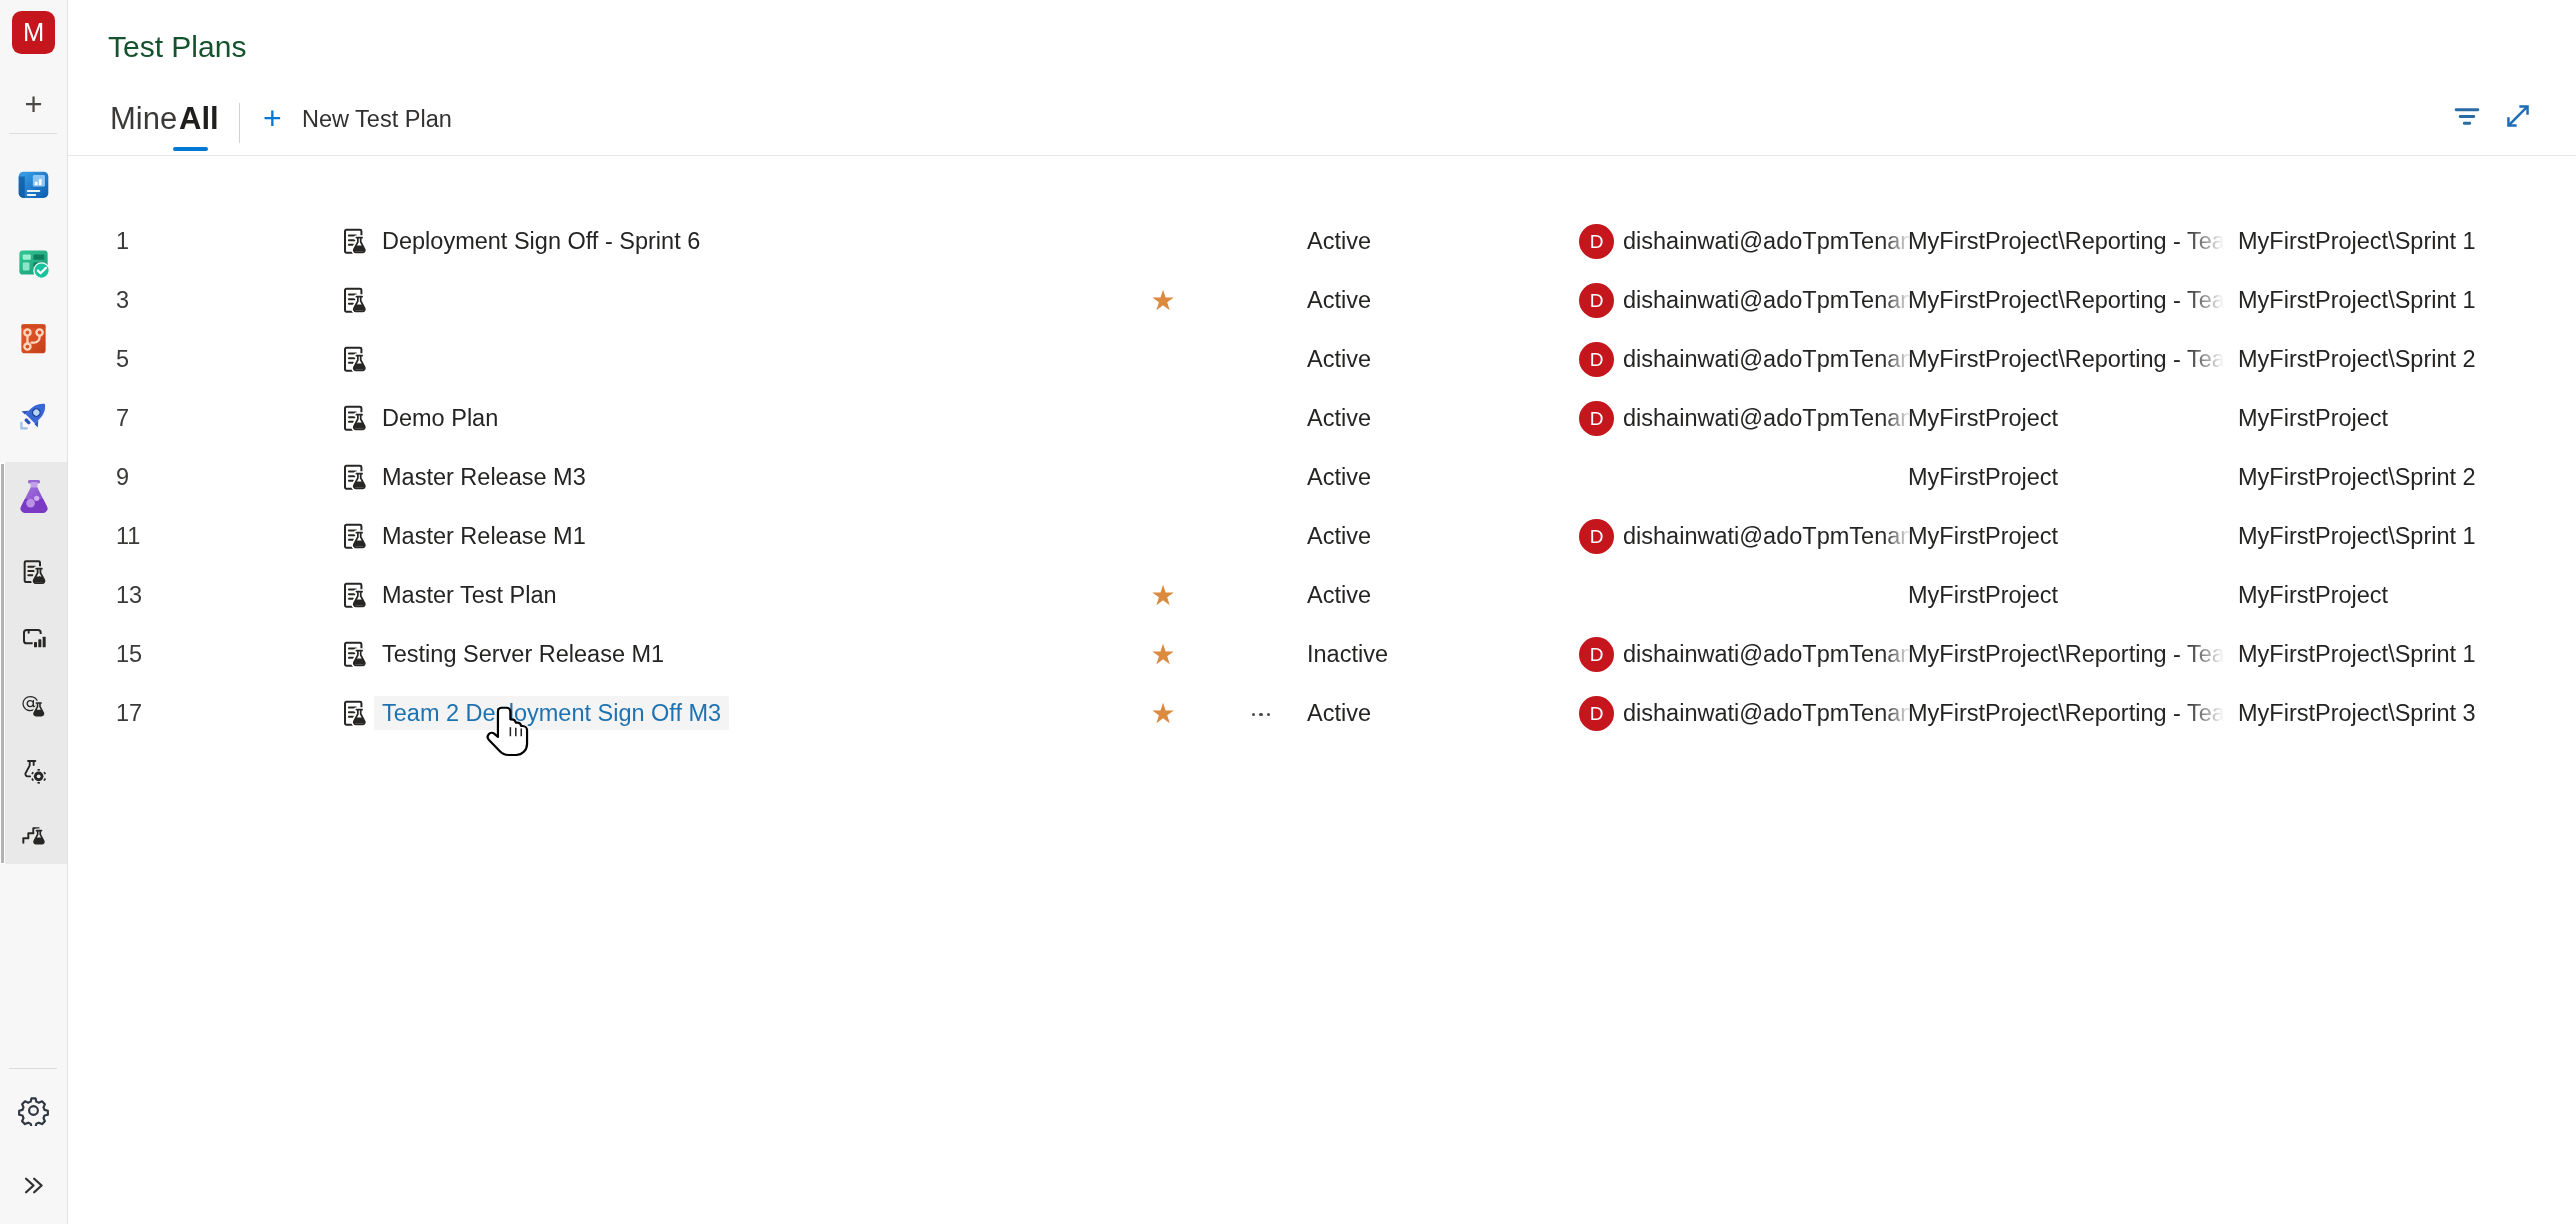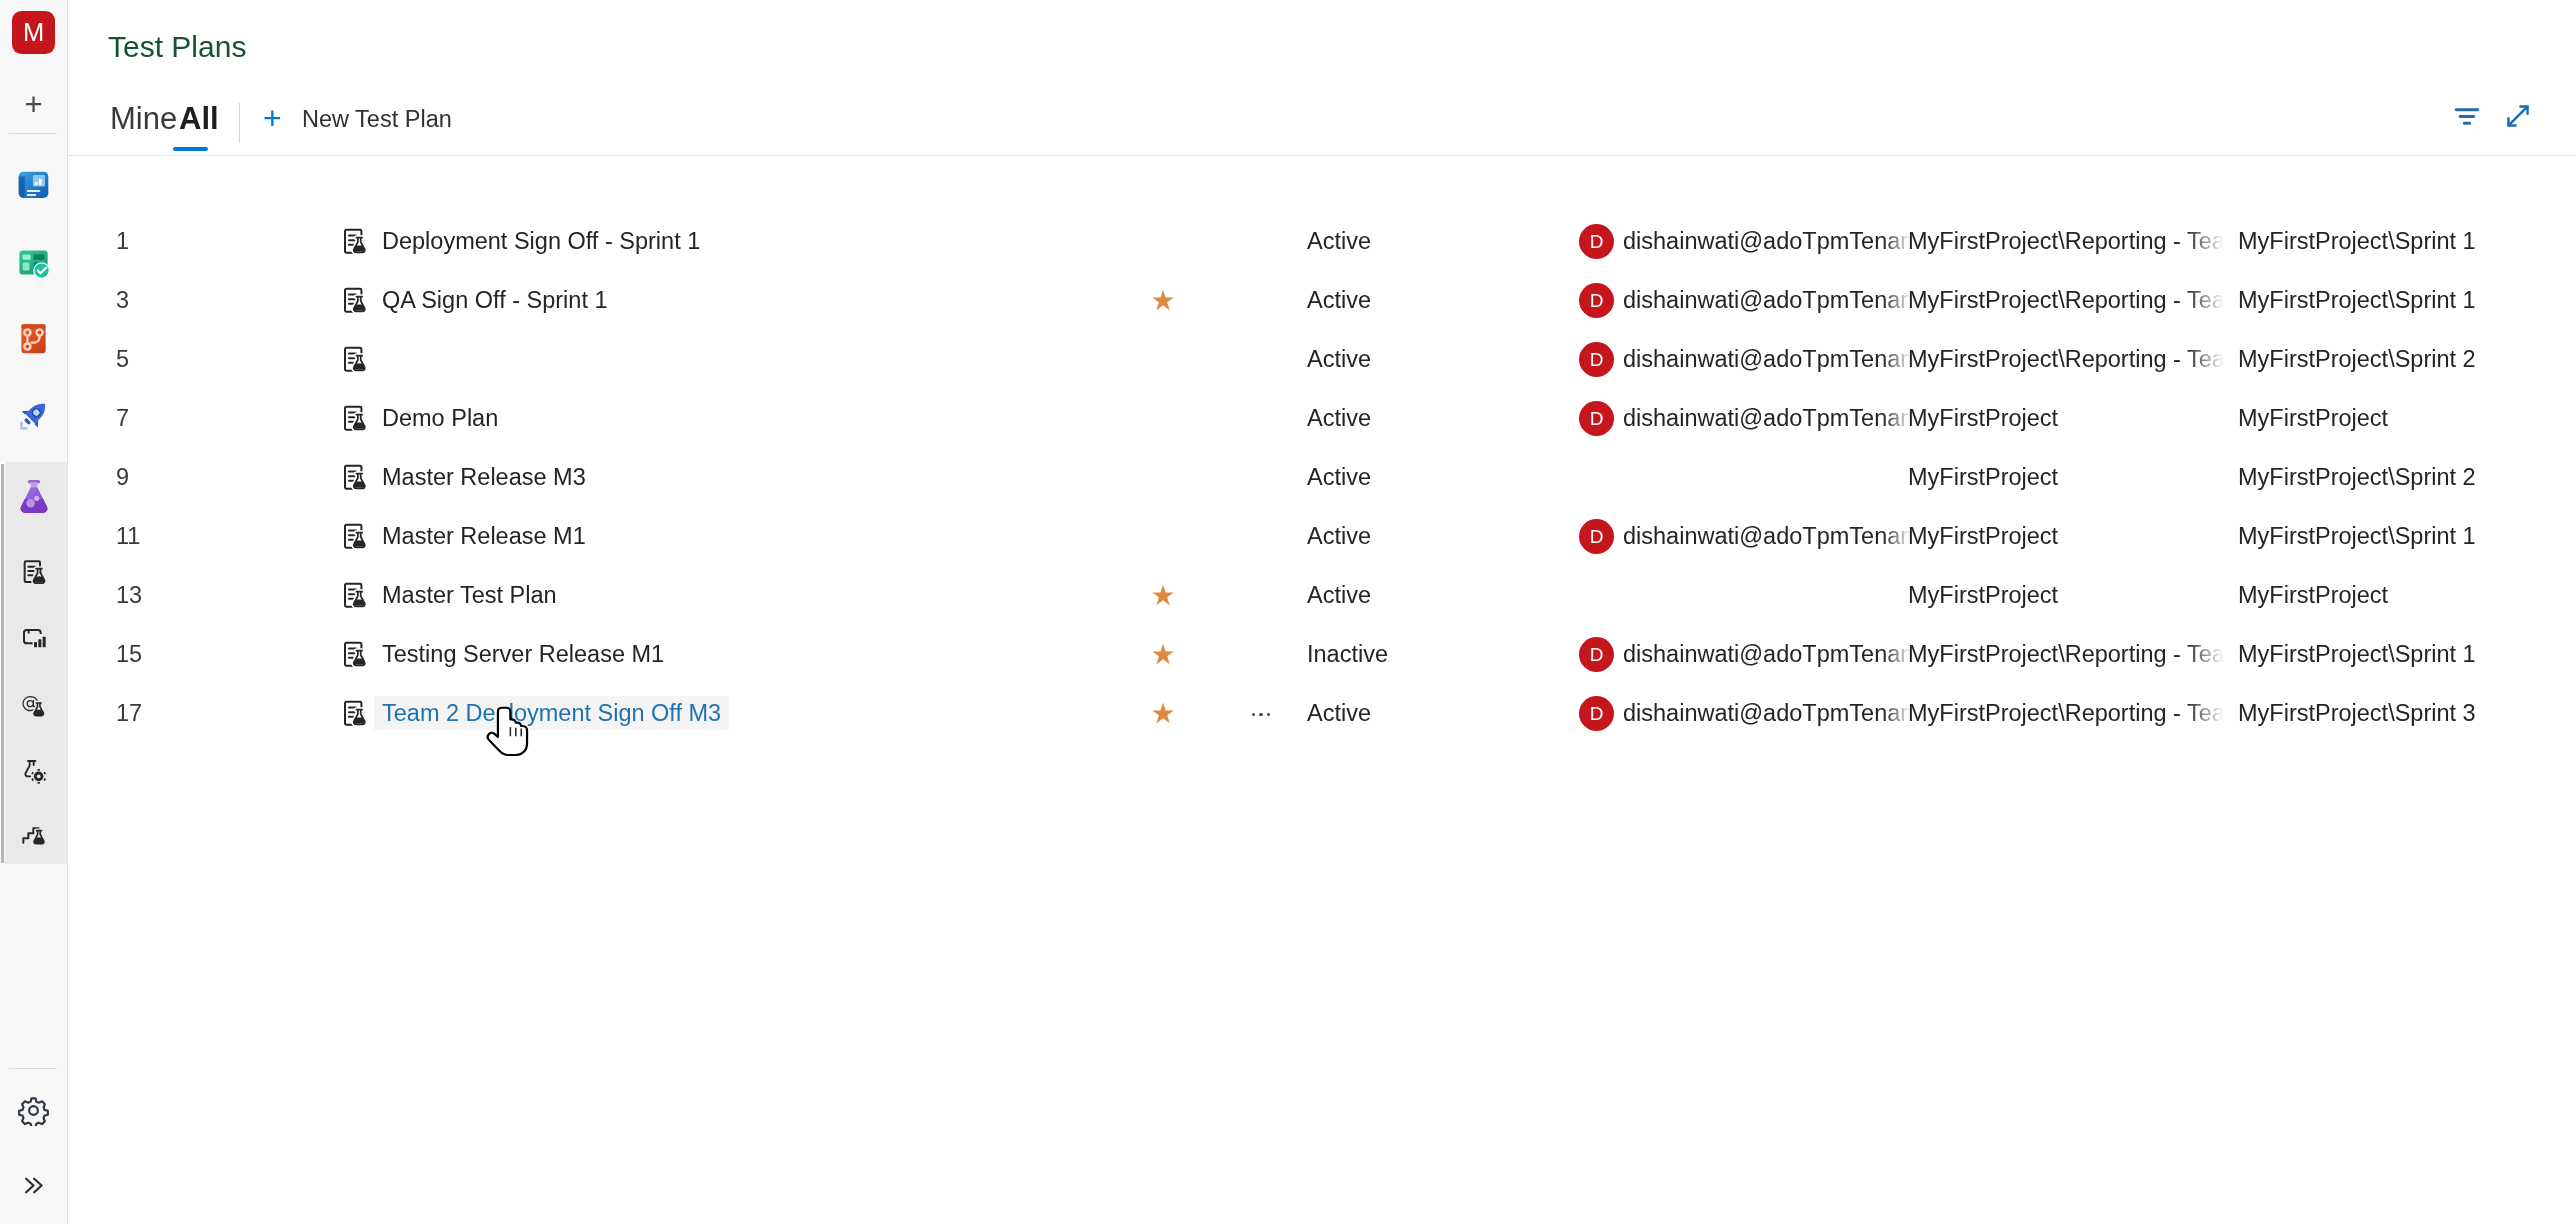--- a/index.html
+++ b/index.html
@@ -298,21 +298,21 @@
           <path d="M12.5 12 h10"></path>
               <path d="M12.5 18.5 h8"></path>
               <path d="M12.5 25 h6"></path>
         </g>
         <g transform="translate(16,14) scale(1.0)">
           <path d="M7 1 h8 M9 1 v6 l-5.4 10 a3.2 3.2 0 0 0 2.8 4.7 h9.2 a3.2 3.2 0 0 0 2.8 -4.7 L13 7 V1" fill="none" stroke="#ffffff" stroke-width="7" stroke-linecap="round" stroke-linejoin="round"></path>
           <path d="M7 1 h8 M9 1 v6 l-5.4 10 a3.2 3.2 0 0 0 2.8 4.7 h9.2 a3.2 3.2 0 0 0 2.8 -4.7 L13 7 V1" fill="none" stroke="#272625" stroke-width="2.4" stroke-linecap="round" stroke-linejoin="round"></path>
           <path d="M6.2 12 h9.6 l3 5.6 a2 2 0 0 1 -1.8 3.1 h-12 a2 2 0 0 1 -1.8 -3.1 z" fill="#272625"></path>
         </g>
       </svg></span>
-      <span class="cell cl-title"><span class="title-text">Deployment Sign Off - Sprint 1</span></span>
+      <span class="cell cl-title"><span class="title-text">Deployment Sign Off - Sprint 6</span></span>
 
       <span class="cell cl-state">Active</span>
       <span class="cell cl-avatar">D</span>
       <span class="cell cl-assigned">dishainwati@adoTpmTenan</span>
       <span class="cell cl-area">MyFirstProject\Reporting - Team</span>
       <span class="cell cl-iter">MyFirstProject\Sprint 1</span>
     </div>
 
     <div class="trow">
       <span class="cell cl-id">3</span>
@@ -322,21 +322,20 @@
           <path d="M12.5 12 h10"></path>
               <path d="M12.5 18.5 h8"></path>
               <path d="M12.5 25 h6"></path>
         </g>
         <g transform="translate(16,14) scale(1.0)">
           <path d="M7 1 h8 M9 1 v6 l-5.4 10 a3.2 3.2 0 0 0 2.8 4.7 h9.2 a3.2 3.2 0 0 0 2.8 -4.7 L13 7 V1" fill="none" stroke="#ffffff" stroke-width="7" stroke-linecap="round" stroke-linejoin="round"></path>
           <path d="M7 1 h8 M9 1 v6 l-5.4 10 a3.2 3.2 0 0 0 2.8 4.7 h9.2 a3.2 3.2 0 0 0 2.8 -4.7 L13 7 V1" fill="none" stroke="#272625" stroke-width="2.4" stroke-linecap="round" stroke-linejoin="round"></path>
           <path d="M6.2 12 h9.6 l3 5.6 a2 2 0 0 1 -1.8 3.1 h-12 a2 2 0 0 1 -1.8 -3.1 z" fill="#272625"></path>
         </g>
       </svg></span>
-      <span class="cell cl-title"><span class="title-text">QA Sign Off - Sprint 1</span></span>
       <span class="cell cl-star">★</span>
 
       <span class="cell cl-state">Active</span>
       <span class="cell cl-avatar">D</span>
       <span class="cell cl-assigned">dishainwati@adoTpmTenan</span>
       <span class="cell cl-area">MyFirstProject\Reporting - Team</span>
       <span class="cell cl-iter">MyFirstProject\Sprint 1</span>
     </div>
 
     <div class="trow">

